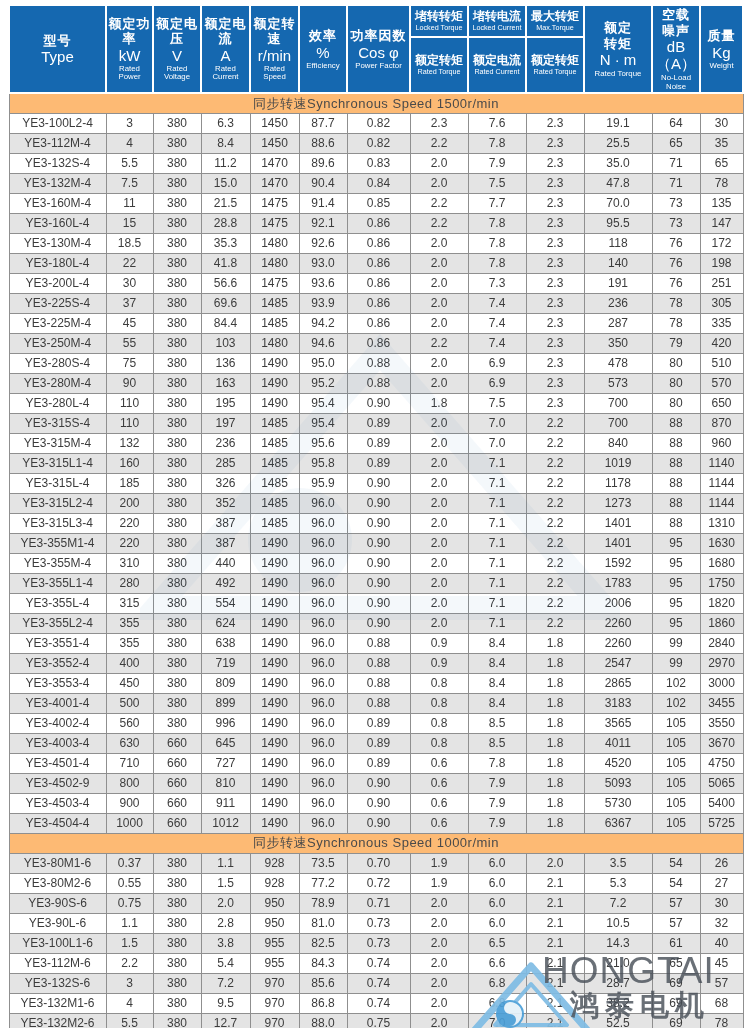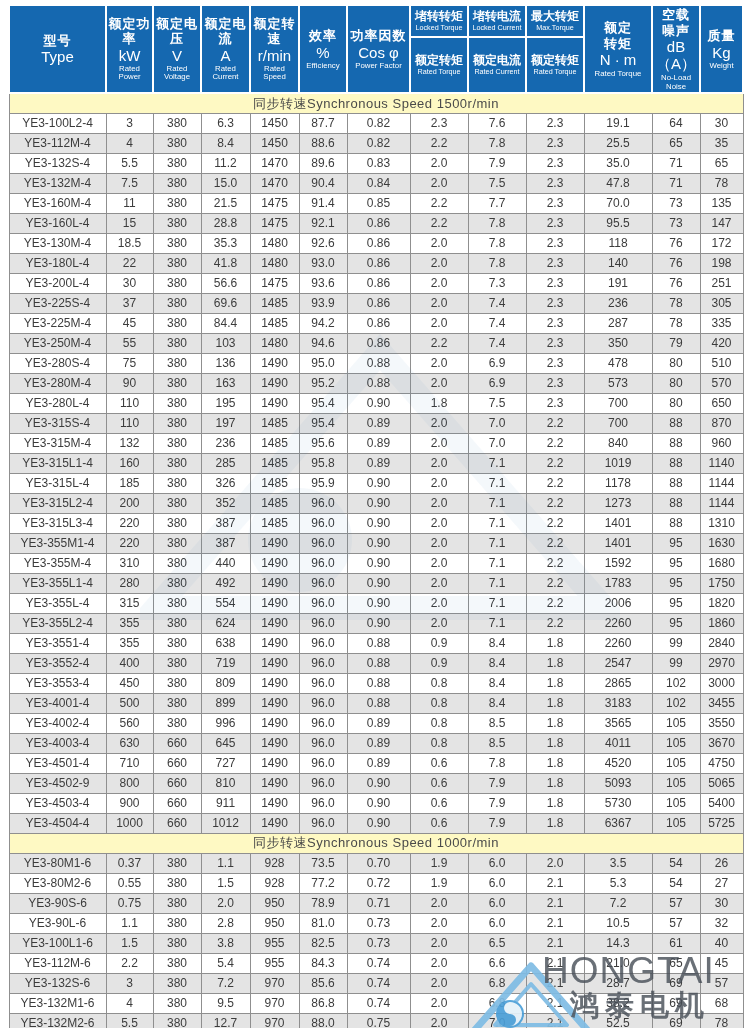--- a/index.html
+++ b/index.html
@@ -17,21 +17,21 @@
   th .zh  { font-size:13px; font-weight:bold; line-height:1.2; letter-spacing:1px; }
   th .unit{ font-size:15px; line-height:1.15; }
   th .en  { font-size:8.5px; line-height:1.1; transform:scale(.92); }
   th .zh-s{ font-size:12px; font-weight:bold; line-height:1.15; }
   th .en-s{ font-size:8px; line-height:1.05; transform:scale(.9); }
 
   
   tbody td { border:1px solid #8f8f8f; height:20px; text-align:center;
     font-size:12px; color:#3c3c3c; background:#fff; padding:0 1px; }
   tbody tr.stripe td { background:#e4e4e4; }
-  tbody tr.section-row td { background:#fef9c3; font-size:13px; color:#4a4a4a; letter-spacing:.5px; }
+  tbody tr.section-row td { background:#fdba74; font-size:13px; color:#4a4a4a; letter-spacing:.5px; }
   tbody td.model { font-size:12px; }
 
   
   .watermark { position:absolute; left:468px; top:952px; width:290px; height:80px;
     display:flex; align-items:flex-start; z-index:5; pointer-events:none; opacity:.92; }
   .wm-logo { flex:0 0 auto; margin-top:10px; }
   .wm-text { margin-left:-52px; }
   .wm-en { font-size:37px; font-weight:normal; letter-spacing:1px; color:rgba(72,78,88,.88); line-height:1; }
   .wm-zh { font-size:29px; font-weight:bold; letter-spacing:6px; color:rgba(72,78,88,.88);
     line-height:1; margin:2px 0 0 28px; }

